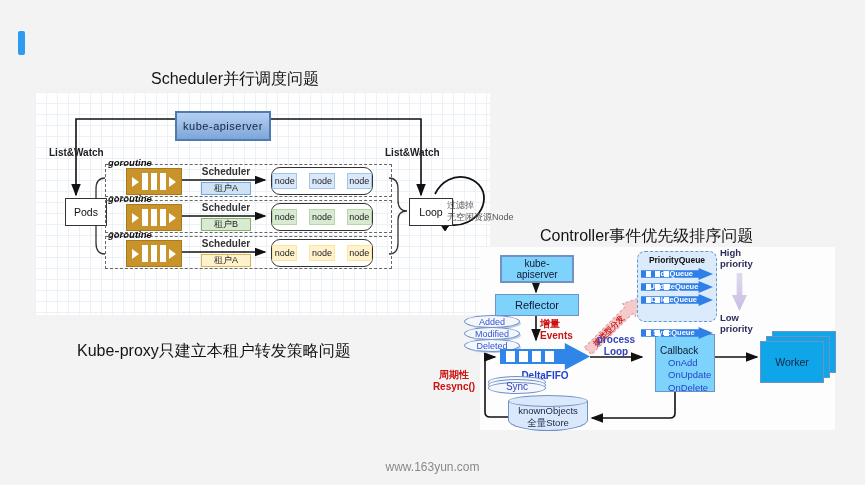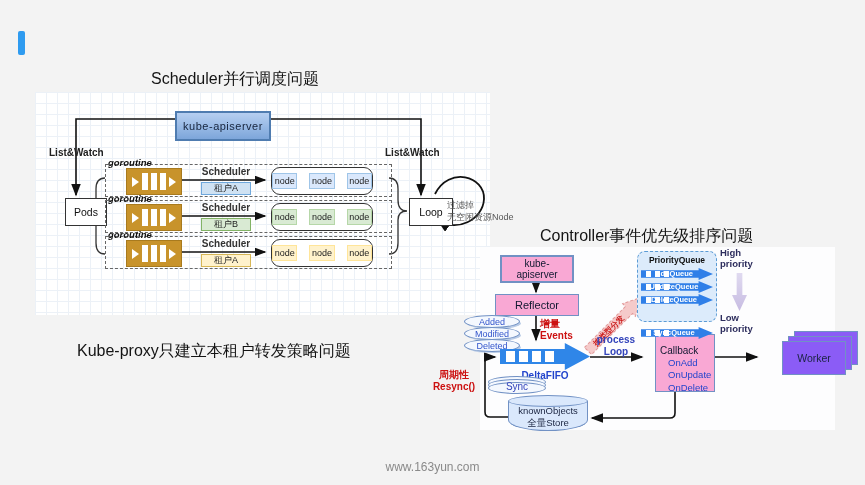--- a/index.html
+++ b/index.html
@@ -55,21 +55,21 @@
   .t-yellow { background:#fff2cc; border:1px solid #d6b656; }
   .nodegrp { position:absolute; left:165px; top:2px; width:102px; height:28px; background:#fff;
     border:1.5px solid #333; border-radius:9px; display:flex; align-items:center; justify-content:center; gap:12px; }
   .ncell { width:30px; height:16px; font-size:9px; color:#222; display:flex; align-items:center; justify-content:center; }
   .n-blue   { background:#dae8fc; border:1px solid #9fc5e8; }
   .n-green  { background:#d9ead3; border:1px solid #b6d7a8; }
   .n-yellow { background:#fff2cc; border:1px solid #ffe599; }
 
   
   #rcanvas { left:480px; top:247px; width:355px; height:183px; background:#fdfdfe; overflow:visible; }
-  .bluebox { background:#f9a8d4; border:1px solid #7191c4; color:#101830; }
+  .bluebox { background:#7dd3fc; border:1px solid #7191c4; color:#101830; }
   .kapi2 { left:20px; top:8px; width:74px; height:28px; border-width:2px; flex-direction:column;
     font-size:10px; line-height:1.15; text-align:center; }
   .reflector { left:15px; top:47px; width:84px; height:22px; font-size:11px; }
   .redtxt { font-size:10px; font-weight:bold; color:#cc1111; line-height:1.2; }
   .delta-evt { left:60px; top:71px; }
   .redtxt span { display:block; }
   .evt { width:56px; height:13px; border-radius:50%; border:1px solid #7191c4; background:#f4f8fe;
     box-shadow:2px 2px 0 -1px #b9cbe6; font-size:9px; color:#3355cc; }
   .dff { left:20px; top:96px; width:90px; height:40px; }
   .dff-arrow { position:absolute; left:0; top:0; width:90px; height:27px; background:#2f86e8;
@@ -84,22 +84,22 @@
   .cyl-top { position:absolute; left:0; top:0; width:80px; height:12px; border-radius:50%; background:#dae8fc; border:1px solid #7191c4; }
   .cyl-body { position:absolute; left:0; top:6px; width:80px; height:30px; background:#dae8fc; border:1px solid #7191c4;
     border-top:none; border-radius:0 0 40px 40px / 0 0 11px 11px; }
   .cyl-txt { position:absolute; left:0; top:10px; width:80px; text-align:center; font-size:9.5px; color:#1a2440; line-height:1.25; }
   .cyl-txt span { display:block; }
   .bluetxt { font-size:10px; font-weight:bold; color:#3344bb; line-height:1.2; }
   .bluetxt span { display:block; }
   .process { left:110px; top:87px; width:52px; text-align:center; }
   .callback { left:175px; top:87px; width:60px; height:58px; font-size:10px; padding:10px 0 0 4px; }
   .callback .cb-items { margin-left:8px; margin-top:1px; color:#2244cc; font-size:9.5px; line-height:1.3; }
-  .wbox { position:absolute; width:64px; height:34px; background:#8b5cf6; border:1px solid #7191c4;
-    font-size:10.5px; color:#1a2440;margin-left:22px; }
+  .wbox { position:absolute; width:64px; height:42px; background:#0ea5e9; border:1px solid #7191c4;
+    font-size:10.5px; color:#1a2440; }
   .pq { left:157px; top:4px; width:80px; height:71px; background:#dcebfb; border:1.5px dashed #5b9bd5; border-radius:8px; }
   .pq-title { position:absolute; left:0; top:3px; width:100%; text-align:center; font-size:8.5px; font-weight:bold; color:#101010; }
   .pq-bar { position:absolute; left:3px; width:72px; height:12px; background:#2f7fe8;
     clip-path:polygon(0 18%, 80% 18%, 80% 0, 100% 50%, 80% 100%, 80% 82%, 0 82%); }
   .pq-sq { position:absolute; top:3px; width:5px; height:6px; background:#fff; }
   .pq-lbl { position:absolute; left:0; top:0; width:66px; text-align:center; font-size:7.5px; font-weight:bold;
     color:#fff; line-height:12px; white-space:nowrap; }
   .prio { width:52px; font-size:9.5px; font-weight:bold; color:#2e2e5e; line-height:1.2; }
   .prio span { display:block; }
   .hi { left:240px; top:0; }

